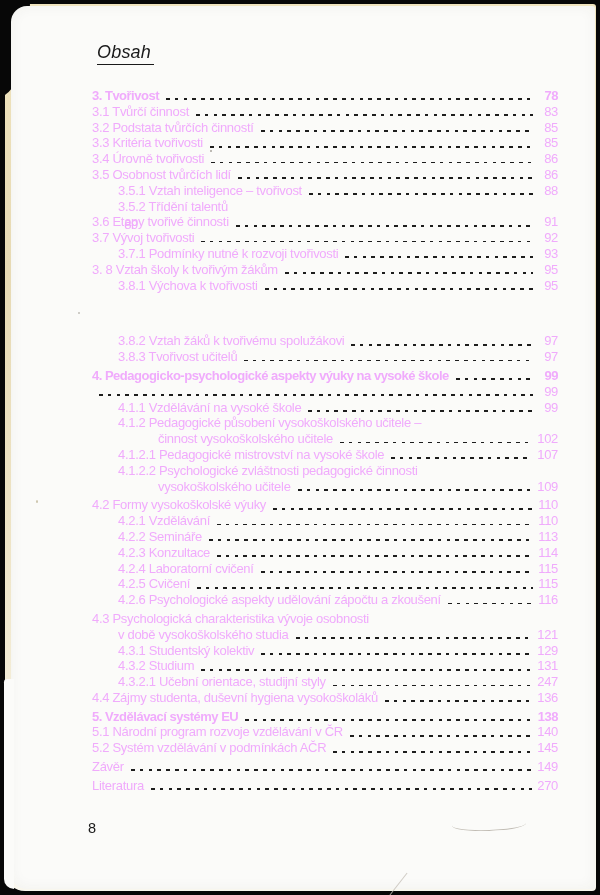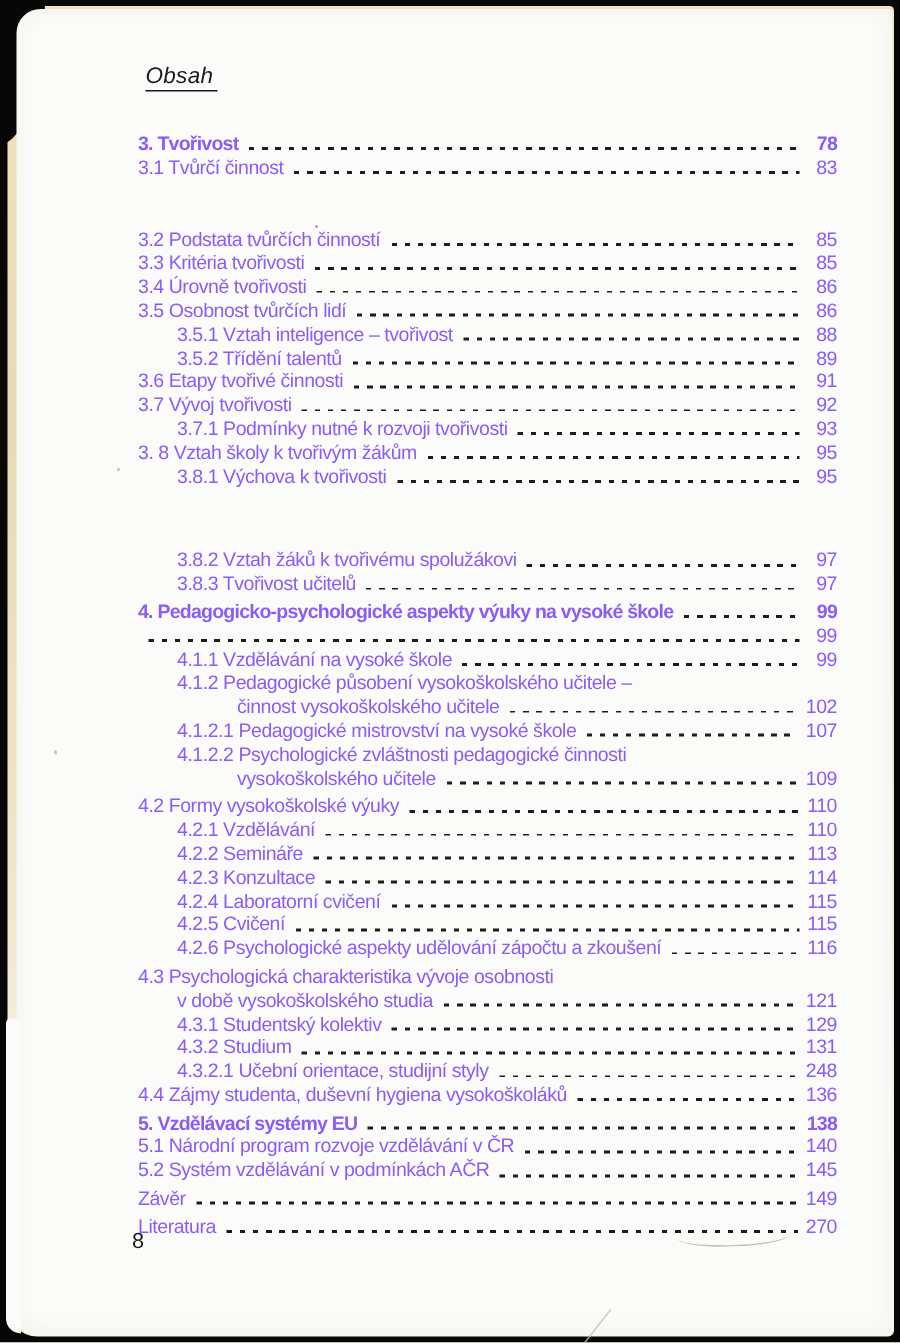--- a/index.html
+++ b/index.html
@@ -29,28 +29,28 @@
     box-shadow:inset 0 0 14px rgba(60,55,40,0.05);
   }
   
   .paper-extend {
     position:absolute; left:4px; bottom:6px; width:10px; height:210px;
     background:#fbfbf9; border-radius:5px 0 0 16px;
   }
 
   .obsah {
     position:absolute; left:97px; top:42px;
-    font-size:15px; font-style:italic; color:#1a1a1a;
+    font-size:18px; font-style:italic; color:#1a1a1a;
     border-bottom:1.6px solid #1a1a1a; padding:0 3px 1px 0;
     letter-spacing:0.2px;
   }
 
   .toc {
     position:absolute; left:92px; top:88px; width:466px;
-    color:#8b5cf6;
+    color:#f0abfc;
   }
   .toc-row {
     display:flex; align-items:baseline;
     height:15.8px; font-size:13px; letter-spacing:-0.3px;
     white-space:nowrap;
   }
   .toc-row.gap { margin-top:3px; }
   .toc-row.bold { font-weight:bold; letter-spacing:-0.5px; }
   .toc-label { flex:0 0 auto; }
   .toc-leader {
@@ -97,21 +97,21 @@
     <span class="toc-leader"></span>
     <span class="toc-page">78</span>
   </div>
 
   <div class="toc-row" style="padding-left: 0px;">
     <span class="toc-label">3.1 Tvůrčí činnost</span>
     <span class="toc-leader"></span>
     <span class="toc-page">83</span>
   </div>
 
-  <div class="toc-row" style="padding-left: 0px; margin-top: 32px;">
+  <div class="toc-row" style="padding-left: 0px;">
     <span class="toc-label">3.2 Podstata tvůrčích činností</span>
     <span class="toc-leader"></span>
     <span class="toc-page">85</span>
   </div>
 
   <div class="toc-row" style="padding-left: 0px;">
     <span class="toc-label">3.3 Kritéria tvořivosti</span>
     <span class="toc-leader"></span>
     <span class="toc-page">85</span>
   </div>
@@ -127,21 +127,21 @@
     <span class="toc-leader"></span>
     <span class="toc-page">86</span>
   </div>
 
   <div class="toc-row" style="padding-left: 26px;">
     <span class="toc-label">3.5.1 Vztah inteligence – tvořivost</span>
     <span class="toc-leader"></span>
     <span class="toc-page">88</span>
   </div>
 
-  <div class="toc-row" style="padding-left: 26px;">
+  <div class="toc-row" style="padding-left: 26px; flex-direction: column;">
     <span class="toc-label">3.5.2 Třídění talentů</span>
     <span class="toc-leader"></span>
     <span class="toc-page">89</span>
   </div>
 
   <div class="toc-row" style="padding-left: 0px;">
     <span class="toc-label">3.6 Etapy tvořivé činnosti</span>
     <span class="toc-leader"></span>
     <span class="toc-page">91</span>
   </div>
@@ -288,21 +288,21 @@
 
   <div class="toc-row" style="padding-left: 26px;">
     <span class="toc-label">4.3.2 Studium</span>
     <span class="toc-leader"></span>
     <span class="toc-page">131</span>
   </div>
 
   <div class="toc-row" style="padding-left: 26px;">
     <span class="toc-label">4.3.2.1 Učební orientace, studijní styly</span>
     <span class="toc-leader"></span>
-    <span class="toc-page">248</span>
+    <span class="toc-page">247</span>
   </div>
 
   <div class="toc-row" style="padding-left: 0px;">
     <span class="toc-label">4.4 Zájmy studenta, duševní hygiena vysokoškoláků</span>
     <span class="toc-leader"></span>
     <span class="toc-page">136</span>
   </div>
 
   <div class="toc-row gap bold" style="padding-left: 0px;">
     <span class="toc-label">5. Vzdělávací systémy EU</span>

